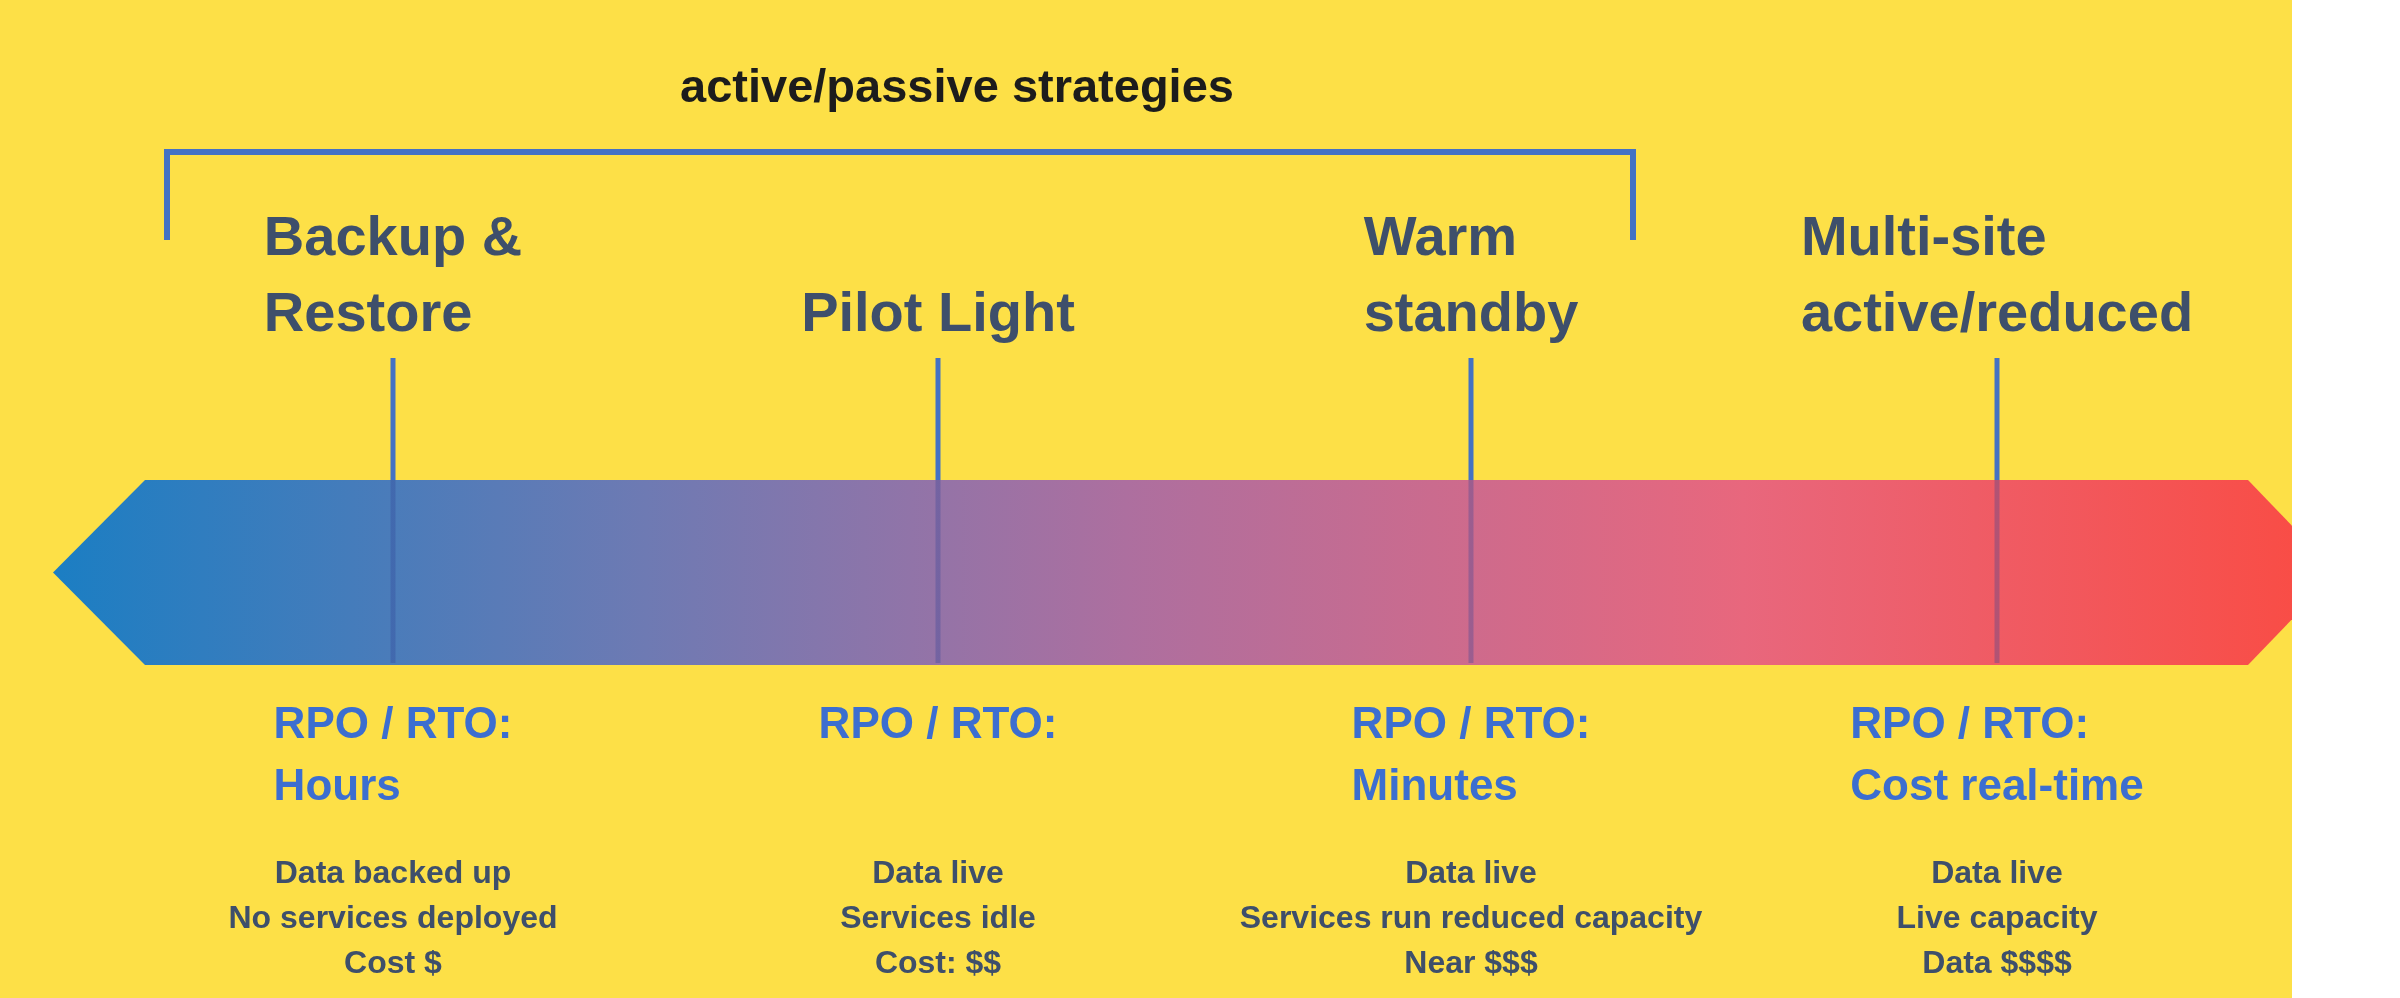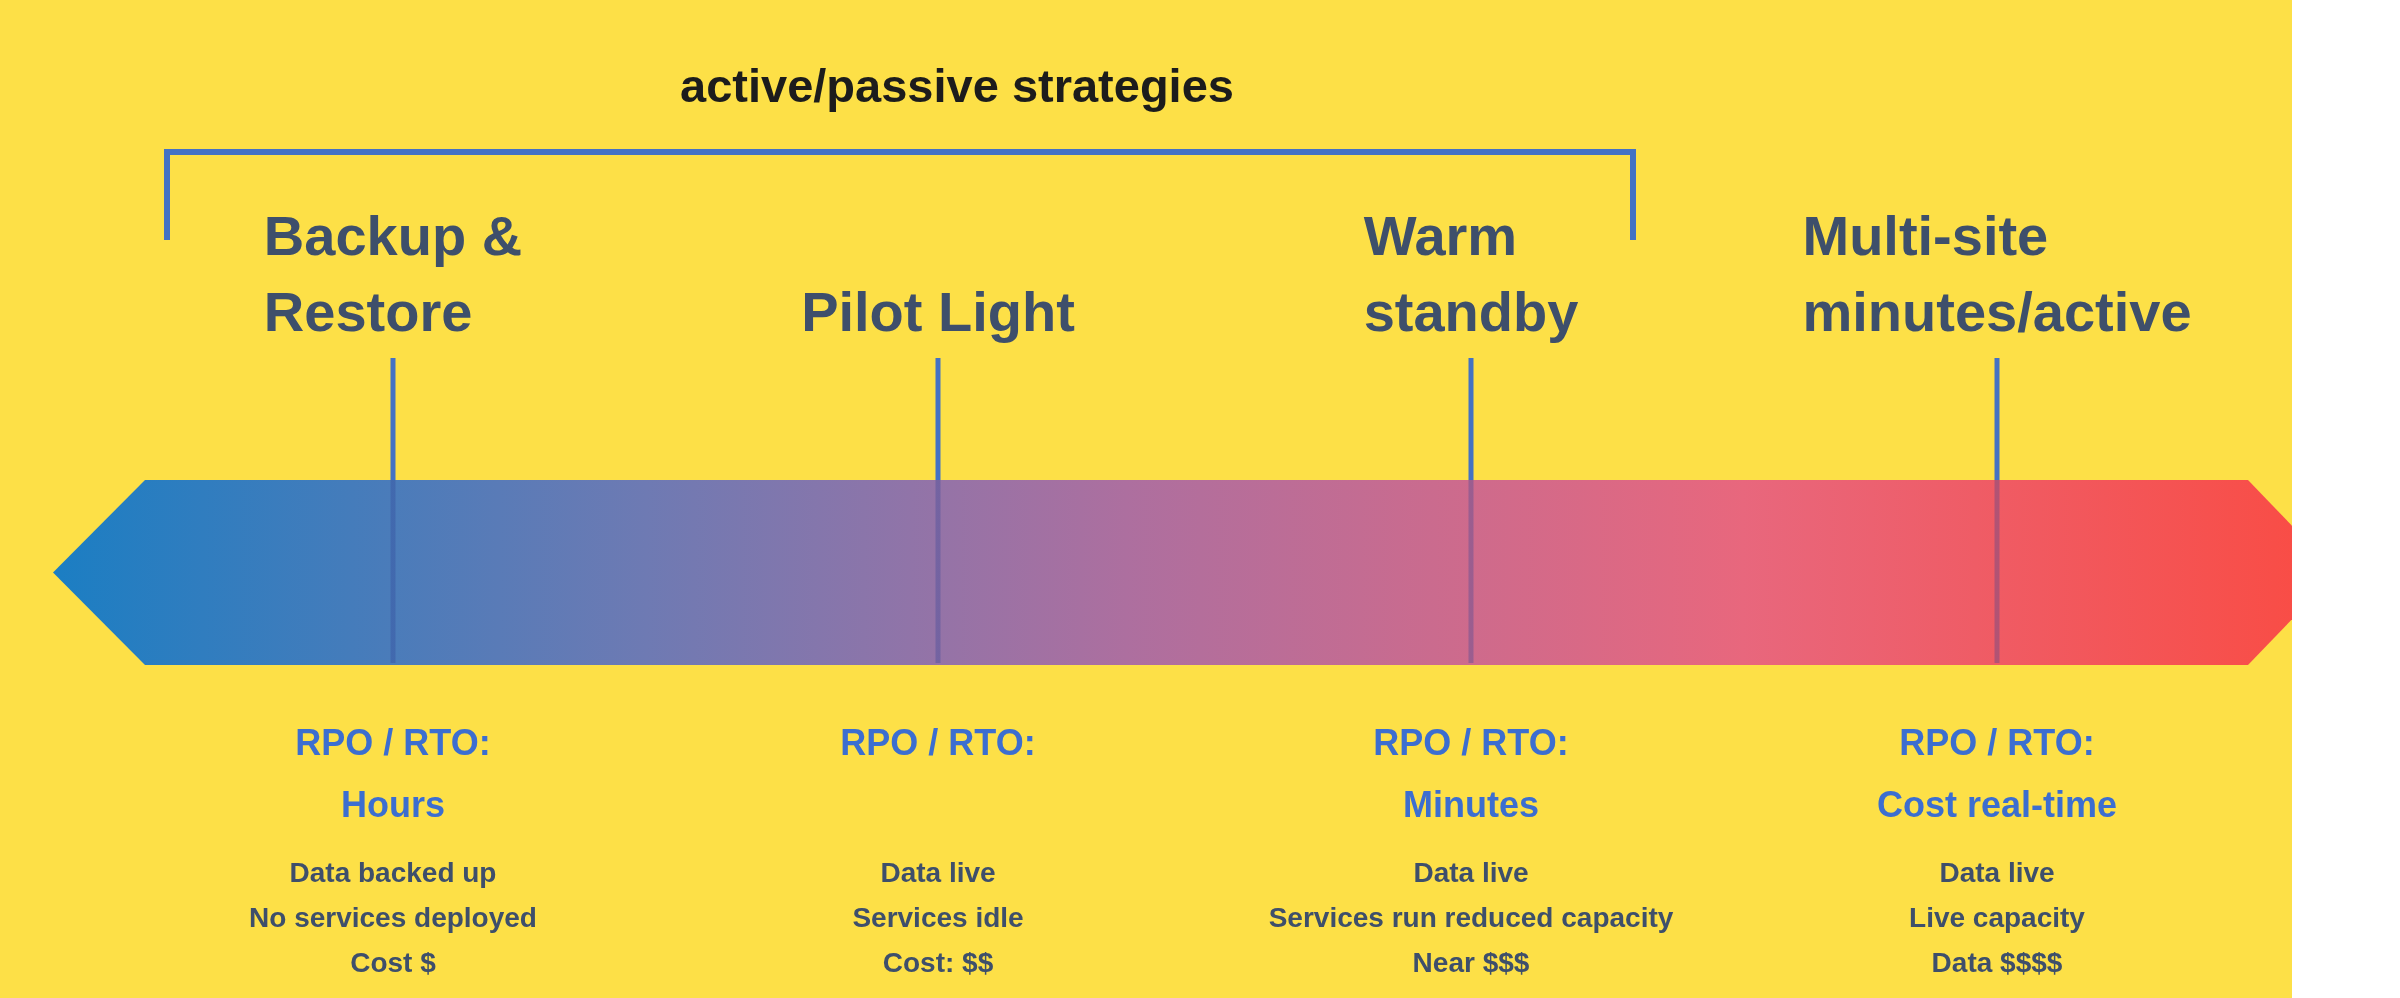--- a/index.html
+++ b/index.html
@@ -88,41 +88,40 @@
     color: var(--label-slate, #3e4f6b);
   }
   .label-1 { left: 393px; }
   .label-2 { left: 938px; }
   .label-3 { left: 1471px; }
   .label-4 { left: 1997px; }
 
   
   .rpo {
     position: absolute;
-    top: 712px;
+    top: 692px;
     transform: translateX(-50%);
     width: max-content;
-    text-align: center;
-    font-size: 36px;
+    font-size: 44px;
     line-height: 62px;
     color: var(--rpo-blue, #3c6ed0);
   }
   .rpo-1 { left: 393px; }
   .rpo-2 { left: 938px; }
   .rpo-3 { left: 1471px; }
   .rpo-4 { left: 1997px; }
 
   
   .details {
     position: absolute;
     top: 850px;
     transform: translateX(-50%);
     width: max-content;
     text-align: center;
-    font-size: 28px;
+    font-size: 32px;
     line-height: 45px;
     color: var(--label-slate, #3e4f6b);
   }
   .details-1 { left: 393px; }
   .details-2 { left: 938px; }
   .details-3 { left: 1471px; }
   .details-4 { left: 1997px; }
 </style>
 </head>
 <body>
@@ -139,21 +138,21 @@
   <div class="tick tick-2"></div>
   <div class="tick tick-3"></div>
   <div class="tick tick-4"></div>
 
   <div class="label label-1">Backup &amp;
 Restore</div>
   <div class="label label-2">Pilot Light</div>
   <div class="label label-3">Warm
 standby</div>
   <div class="label label-4">Multi-site
-minutes/active</div>
+active/reduced</div>
 
   <div class="rpo rpo-1">
     <div>RPO / RTO:</div>
     <div>Hours</div>
   </div>
   <div class="rpo rpo-2">
     <div>RPO / RTO:</div>
   </div>
   <div class="rpo rpo-3">
     <div>RPO / RTO:</div>

